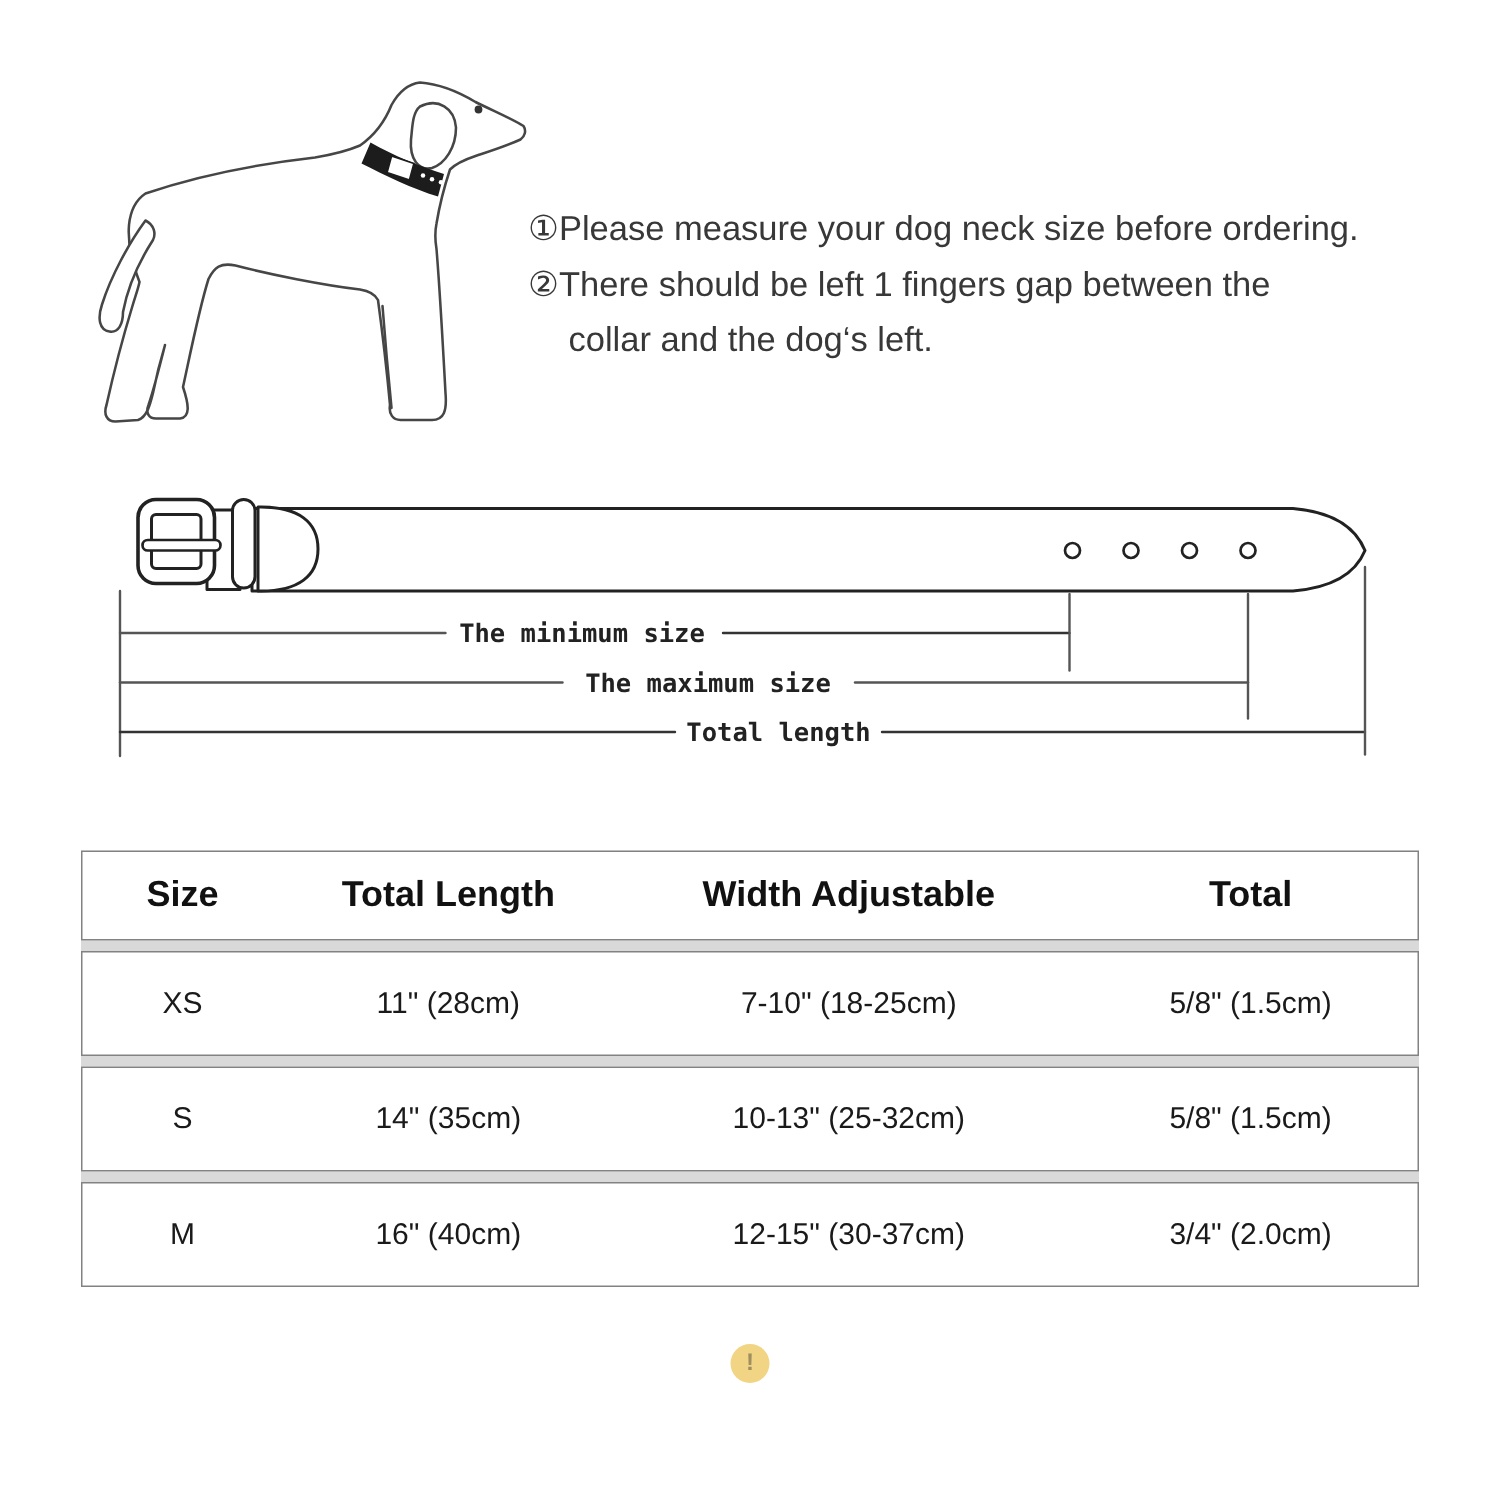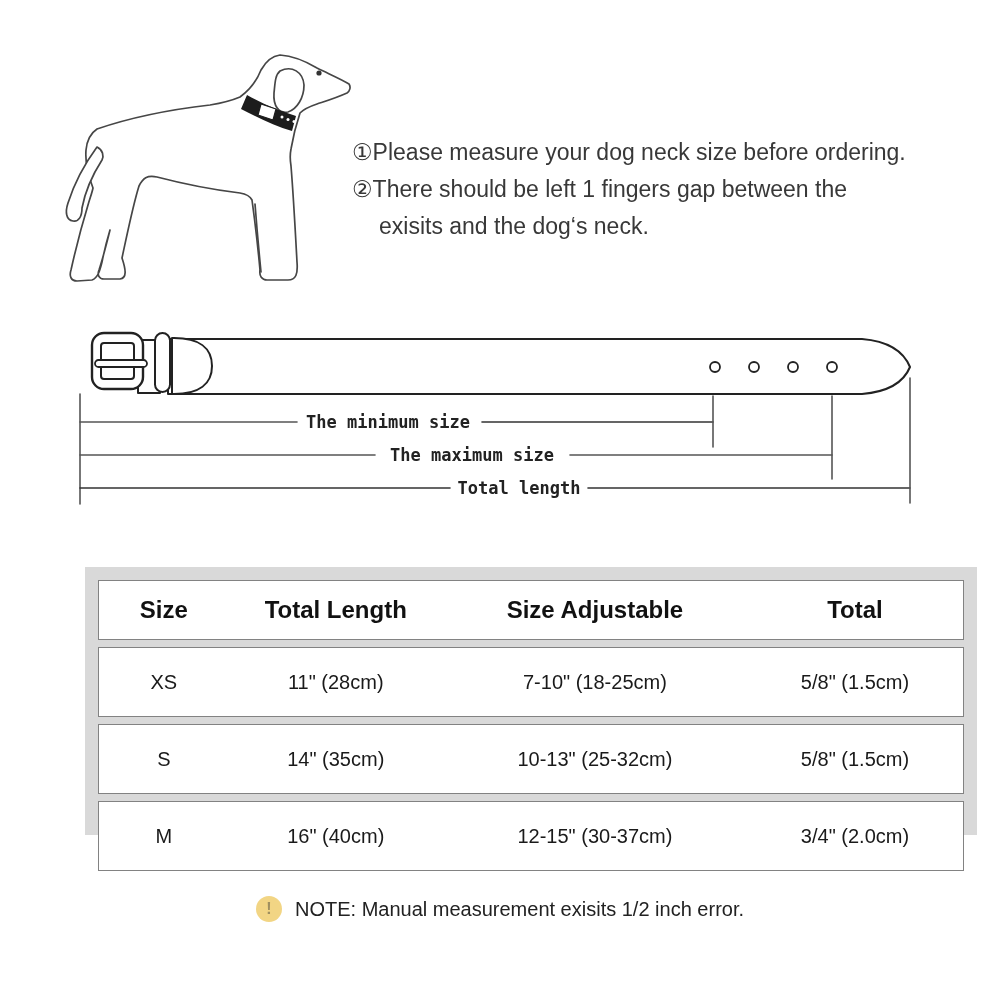--- a/index.html
+++ b/index.html
@@ -12,21 +12,21 @@
   .instructions .cont{padding-left:27px;}
 
   
   .dog-svg{position:absolute;left:60px;top:40px;width:310px;height:250px;}
   .belt-svg{position:absolute;left:55px;top:320px;width:900px;height:195px;}
   .belt-label{font-family:"DejaVu Sans Mono", monospace;font-weight:bold;
               font-size:17px;fill:#222222;}
 
   
   .panel{position:absolute;left:54px;top:567px;width:892px;height:268px;
-         background:#d9d9d9;box-sizing:border-box;padding:13px;margin-left:31px;}
+         background:#d9d9d9;box-sizing:border-box;}
   .trow{box-sizing:border-box;background:#ffffff;border:1px solid #828282;
         display:flex;align-items:center;}
   .trow.header{height:60px;margin-bottom:7px;font-weight:bold;font-size:24px;color:#111;}
   .trow.data{height:70px;margin-bottom:7px;font-size:20px;color:#1a1a1a;}
   .trow.data:last-child{margin-bottom:0;}
   .tcell{text-align:center;}
   .c0{width:15%;}.c1{width:24.8%;}.c2{width:35.2%;}.c3{width:25%;}
 
   
   .note{position:absolute;left:0;top:896px;width:1000px;display:flex;
@@ -98,21 +98,21 @@
     <g fill="#ffffff" stroke="none">
       <circle cx="282" cy="117" r="1.5"></circle>
         <circle cx="288" cy="119.5" r="1.5"></circle>
         <circle cx="294" cy="121.5" r="1.5"></circle>
     </g>
   </svg>
 
   <div class="instructions">
     <div>①Please measure your dog neck size before ordering.</div>
     <div>②There should be left 1 fingers gap between the</div>
-    <div class="cont">exisits and the dog‘s neck.</div>
+    <div class="cont">collar and the dog‘s left.</div>
   </div>
 
   <svg class="belt-svg" viewBox="55 320 900 195" fill="none" stroke="#222222" stroke-width="2" stroke-linejoin="round" stroke-linecap="round">
 
     <path fill="#ffffff" d="
       M 168,339 L 862,339 C 886,341 903,350 910,367 C 903,384 886,392 862,394 L 168,394 Z"></path>
 
     <rect x="138" y="340" width="22" height="53" fill="#ffffff"></rect>
 
     <path fill="#ffffff" d="
@@ -145,21 +145,21 @@
     </g>
     <text class="belt-label" x="388" y="428" text-anchor="middle" stroke="none">The minimum size</text>
     <text class="belt-label" x="472" y="461" text-anchor="middle" stroke="none">The maximum size</text>
     <text class="belt-label" x="519" y="494" text-anchor="middle" stroke="none">Total length</text>
   </svg>
 
   <div class="panel">
     <div class="trow header">
       <div class="tcell c0">Size</div>
       <div class="tcell c1">Total Length</div>
-      <div class="tcell c2">Size Adjustable</div>
+      <div class="tcell c2">Width Adjustable</div>
       <div class="tcell c3">Total</div>
     </div>
     <div class="trow data">
       <div class="tcell c0">XS</div>
       <div class="tcell c1">11" (28cm)</div>
       <div class="tcell c2">7-10" (18-25cm)</div>
       <div class="tcell c3">5/8" (1.5cm)</div>
     </div>
     <div class="trow data">
       <div class="tcell c0">S</div>
@@ -170,16 +170,15 @@
     <div class="trow data">
       <div class="tcell c0">M</div>
       <div class="tcell c1">16" (40cm)</div>
       <div class="tcell c2">12-15" (30-37cm)</div>
       <div class="tcell c3">3/4" (2.0cm)</div>
     </div>
   </div>
 
   <div class="note">
     <div class="note-icon">!</div>
-    <div class="note-text">NOTE: Manual measurement exisits 1/2 inch error.</div>
   </div>
 
 </div>
 
 </body></html>

